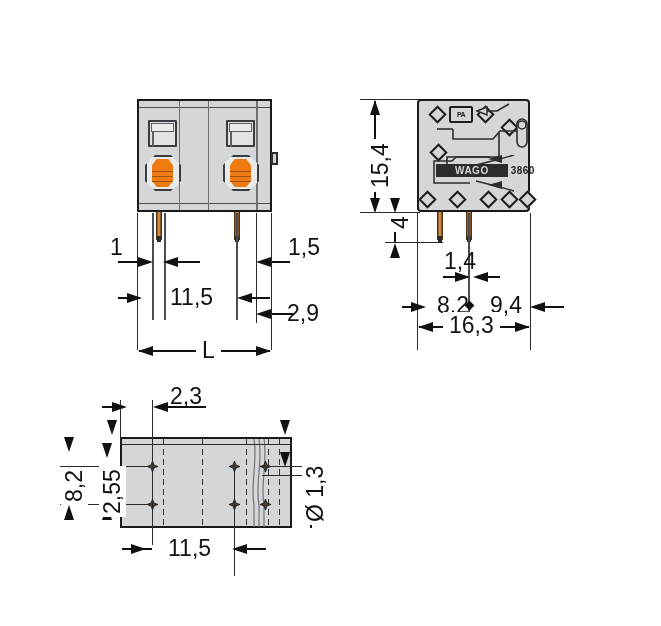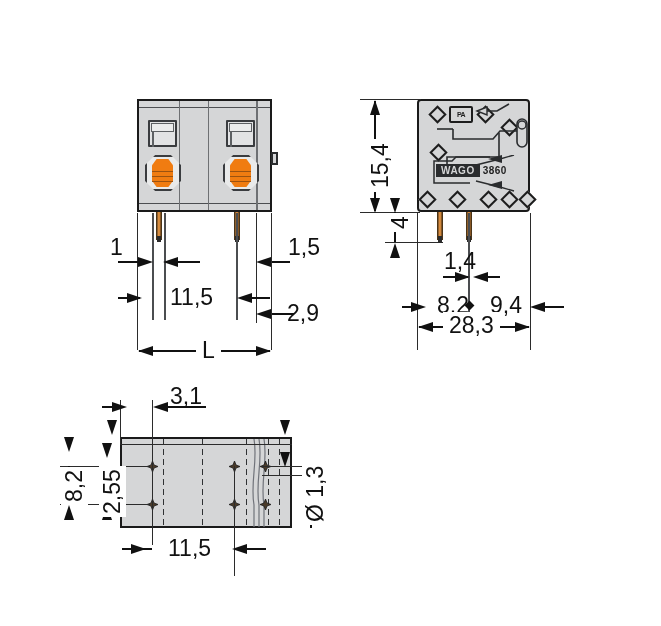--- a/index.html
+++ b/index.html
@@ -286,21 +286,21 @@
 
     <svg style="position:absolute;left:430px;top:155px;" width="90" height="40" viewBox="0 0 90 40">
       <polyline points="4,18 4,6 22,6 26,2 60,2" fill="none" stroke="#2a2c2e" stroke-width="1.5"></polyline>
       <polyline points="4,18 4,28 40,28" fill="none" stroke="#2a2c2e" stroke-width="1.5"></polyline>
       <polyline points="46,10 70,4 84,0" fill="none" stroke="#2a2c2e" stroke-width="1.4"></polyline>
       <polyline points="46,26 70,32 84,36" fill="none" stroke="#2a2c2e" stroke-width="1.4"></polyline>
       <polygon points="58,4 72,0 72,8" fill="#2a2c2e"></polygon>
       <polygon points="58,30 72,26 72,34" fill="#2a2c2e"></polygon>
     </svg>
     <div class="logo-box" style="left:436px;top:165px;">
-      <span style="background:#2a2c2e;color:#d5d6d7;padding:1px 5px;">WAGO</span><span style="margin-left:3px;">3860</span>
+      <span style="background:#2a2c2e;color:#d5d6d7;padding:1px 19px;">WAGO</span><span style="margin-left:3px;">3860</span>
     </div>
 
     <div class="pin-top" style="left:437px;top:212px;width:6px;height:28px;"></div>
     <div class="pin-tip" style="left:438px;top:236px;width:4px;height:6px;"></div>
     <div class="pin-top" style="left:466px;top:212px;width:6px;height:28px;"></div>
     <div class="pin-tip" style="left:467px;top:236px;width:4px;height:6px;"></div>
     <div class="pin-wire" style="left:468px;top:213px;height:110px;"></div>
 
     <div class="extline" style="left:417px;top:213px;height:137px;"></div>
     <div class="extline" style="left:530px;top:213px;height:137px;"></div>
@@ -330,21 +330,21 @@
 
     <div class="dimtext" style="left:490px;top:292px;">9,4</div>
     <div class="arrow left" style="left:530px;top:302px;"></div>
     <div class="dimline" style="left:544px;top:306px;width:20px;"></div>
 
     <div style="position:absolute;left:466px;top:302px;width:7px;height:7px;background:#111;transform:rotate(45deg);"></div>
 
     <div class="dimline" style="left:419px;top:326px;width:110px;"></div>
     <div class="arrow left" style="left:418px;top:322px;"></div>
     <div class="arrow right" style="left:515px;top:322px;"></div>
-    <div class="dimtext" style="left:443px;top:312px;background:#ffffff;padding:0 6px;">28,3</div>
+    <div class="dimtext" style="left:443px;top:312px;background:#ffffff;padding:0 6px;">16,3</div>
   </div>
 
   <div class="view" style="left:0;top:0;width:340px;height:626px;">
 
     <div class="body-fill" style="left:120px;top:437px;width:172px;height:91px;"></div>
 
     <div class="dashline-v" style="left:163px;top:439px;height:87px;"></div>
     <div class="dashline-v" style="left:202px;top:439px;height:87px;"></div>
     <div class="dashline-v" style="left:246px;top:439px;height:87px;"></div>
     <div class="dashline-v" style="left:268px;top:439px;height:87px;"></div>
@@ -382,21 +382,21 @@
     <div class="extline-h" style="left:60px;top:466px;width:90px;"></div>
     <div class="extline-h" style="left:60px;top:504px;width:90px;"></div>
     <div class="extline-h" style="left:262px;top:466px;width:60px;"></div>
     <div class="extline-h" style="left:262px;top:475px;width:60px;"></div>
     <div class="extline-h" style="left:120px;top:444px;width:172px;"></div>
 
     <div class="dimline" style="left:102px;top:406px;width:22px;"></div>
     <div class="arrow right" style="left:112px;top:402px;"></div>
     <div class="dimline" style="left:158px;top:406px;width:48px;"></div>
     <div class="arrow left" style="left:153px;top:402px;"></div>
-    <div class="dimtext" style="left:170px;top:383px;">3,1</div>
+    <div class="dimtext" style="left:170px;top:383px;">2,3</div>
 
     <div class="arrow-v down" style="left:107px;top:420px;"></div>
     <div class="arrow-v down" style="left:280px;top:420px;"></div>
 
     <div class="dimline-v" style="left:68px;top:466px;height:38px;"></div>
     <div class="arrow-v down" style="left:64px;top:437px;"></div>
     <div class="arrow-v up" style="left:64px;top:505px;"></div>
     <div class="dimtext rot" style="left:61px;top:505px;background:#ffffff;padding:0 3px;">8,2</div>
 
     <div class="dimline-v" style="left:106px;top:466px;height:38px;"></div>

